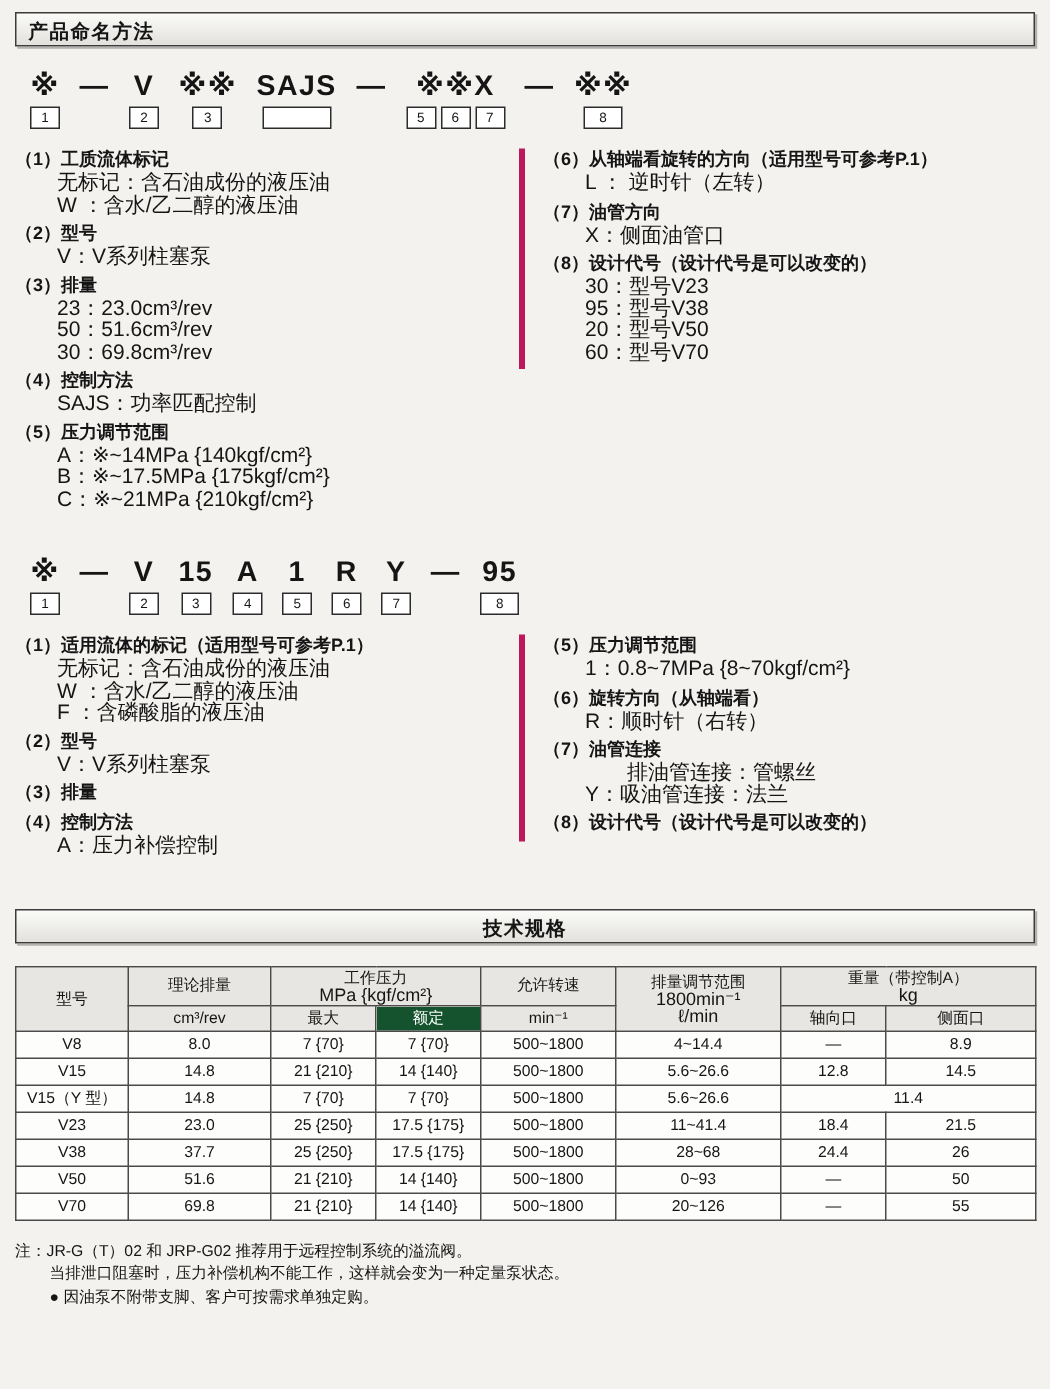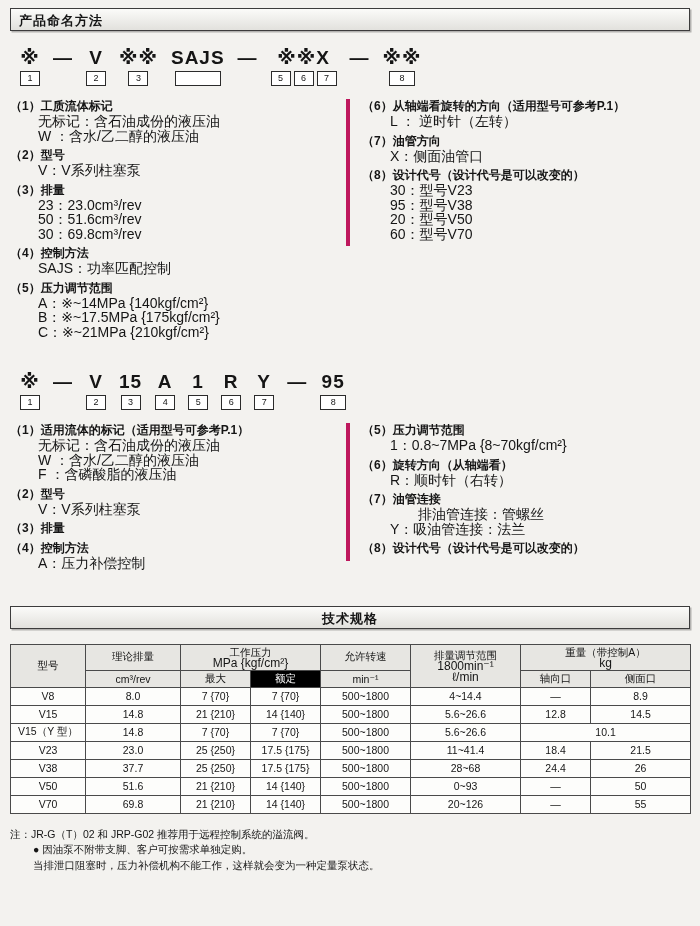--- a/index.html
+++ b/index.html
@@ -31,21 +31,21 @@
   .item-head{font-size:12px;font-weight:bold;line-height:15px;white-space:nowrap;}
   .item-line{font-size:14px;line-height:14.5px;padding-left:28px;white-space:nowrap;}
   .gap-lg{margin-top:28px;}
   .gap-xl{margin-top:30px;text-align:center;}
   table.specs{border-collapse:collapse;margin-top:15px;table-layout:fixed;width:680px;background:#fdfdfb;}
   table.specs th,table.specs td{
     border:1px solid #4a4a4a;font-size:10.5px;font-weight:normal;
     text-align:center;vertical-align:middle;padding:1px 2px;overflow:hidden;white-space:nowrap;
   }
   table.specs th{background:#e7e6e2;}
-  table.specs th.dark{background:#000000;color:#ffffff;}
+  table.specs th.dark{background:#14532d;color:#ffffff;}
   table.specs td{height:15px;}
   .unit{font-size:12px;line-height:11px;}
   .hline{line-height:12px;}
   .notes{margin-top:13px;font-size:10.5px;line-height:15.5px;}
   .notes .ind{padding-left:23px;}
 </style>
 </head>
 <body>
 
 <div class="page">
@@ -286,21 +286,21 @@
         <td>12.8</td>
         <td>14.5</td>
       </tr>
       <tr>
         <td>V15（Y 型）</td>
         <td>14.8</td>
         <td>7 {70}</td>
         <td>7 {70}</td>
         <td>500~1800</td>
         <td>5.6~26.6</td>
-        <td colspan="2">10.1</td>
+        <td colspan="2">11.4</td>
       </tr>
       <tr>
         <td>V23</td>
         <td>23.0</td>
         <td>25 {250}</td>
         <td>17.5 {175}</td>
         <td>500~1800</td>
         <td>11~41.4</td>
         <td>18.4</td>
         <td>21.5</td>
@@ -333,17 +333,17 @@
         <td>500~1800</td>
         <td>20~126</td>
         <td>—</td>
         <td>55</td>
       </tr>
     </tbody>
   </table>
 
   <div class="notes">
     <div>注：JR-G（T）02 和 JRP-G02 推荐用于远程控制系统的溢流阀。</div>
+    <div class="ind">当排泄口阻塞时，压力补偿机构不能工作，这样就会变为一种定量泵状态。</div>
     <div class="ind">● 因油泵不附带支脚、客户可按需求单独定购。</div>
-    <div class="ind">当排泄口阻塞时，压力补偿机构不能工作，这样就会变为一种定量泵状态。</div>
   </div>
 
 </div>
 
 </body></html>

